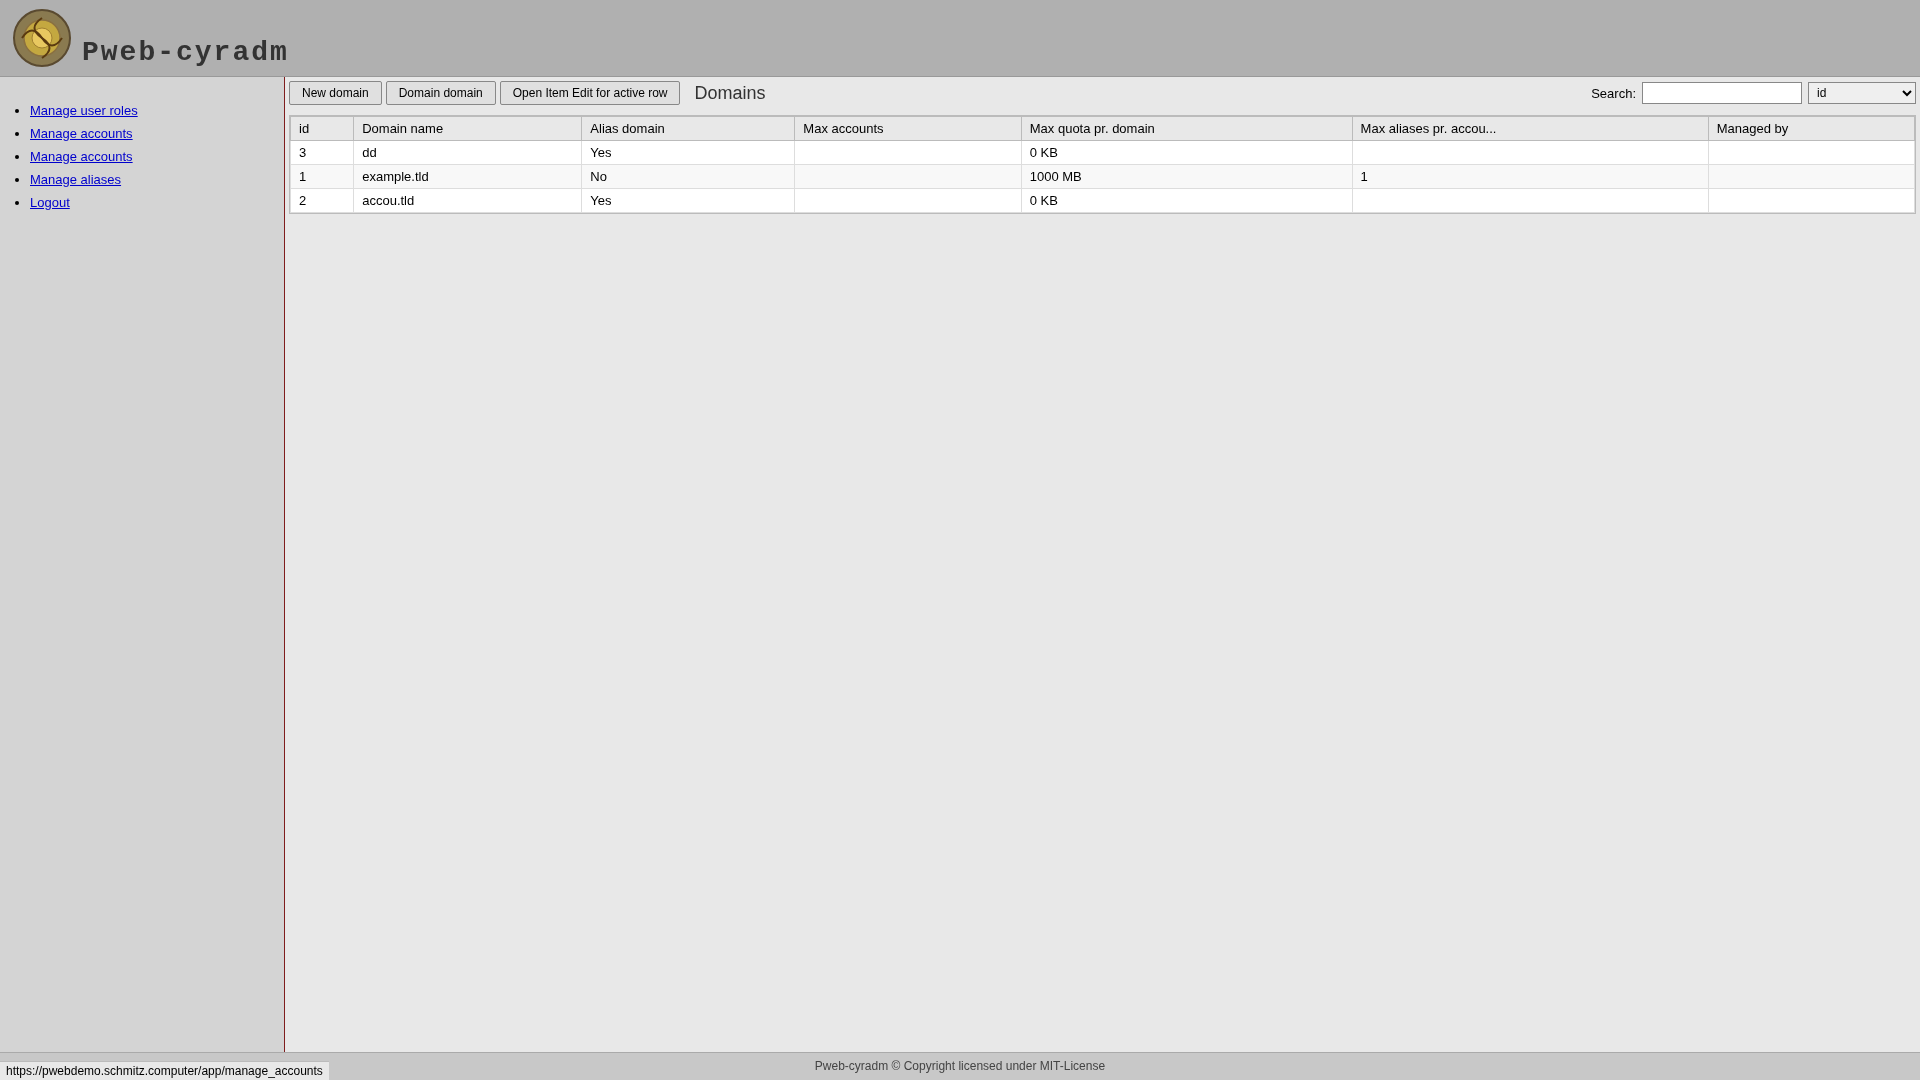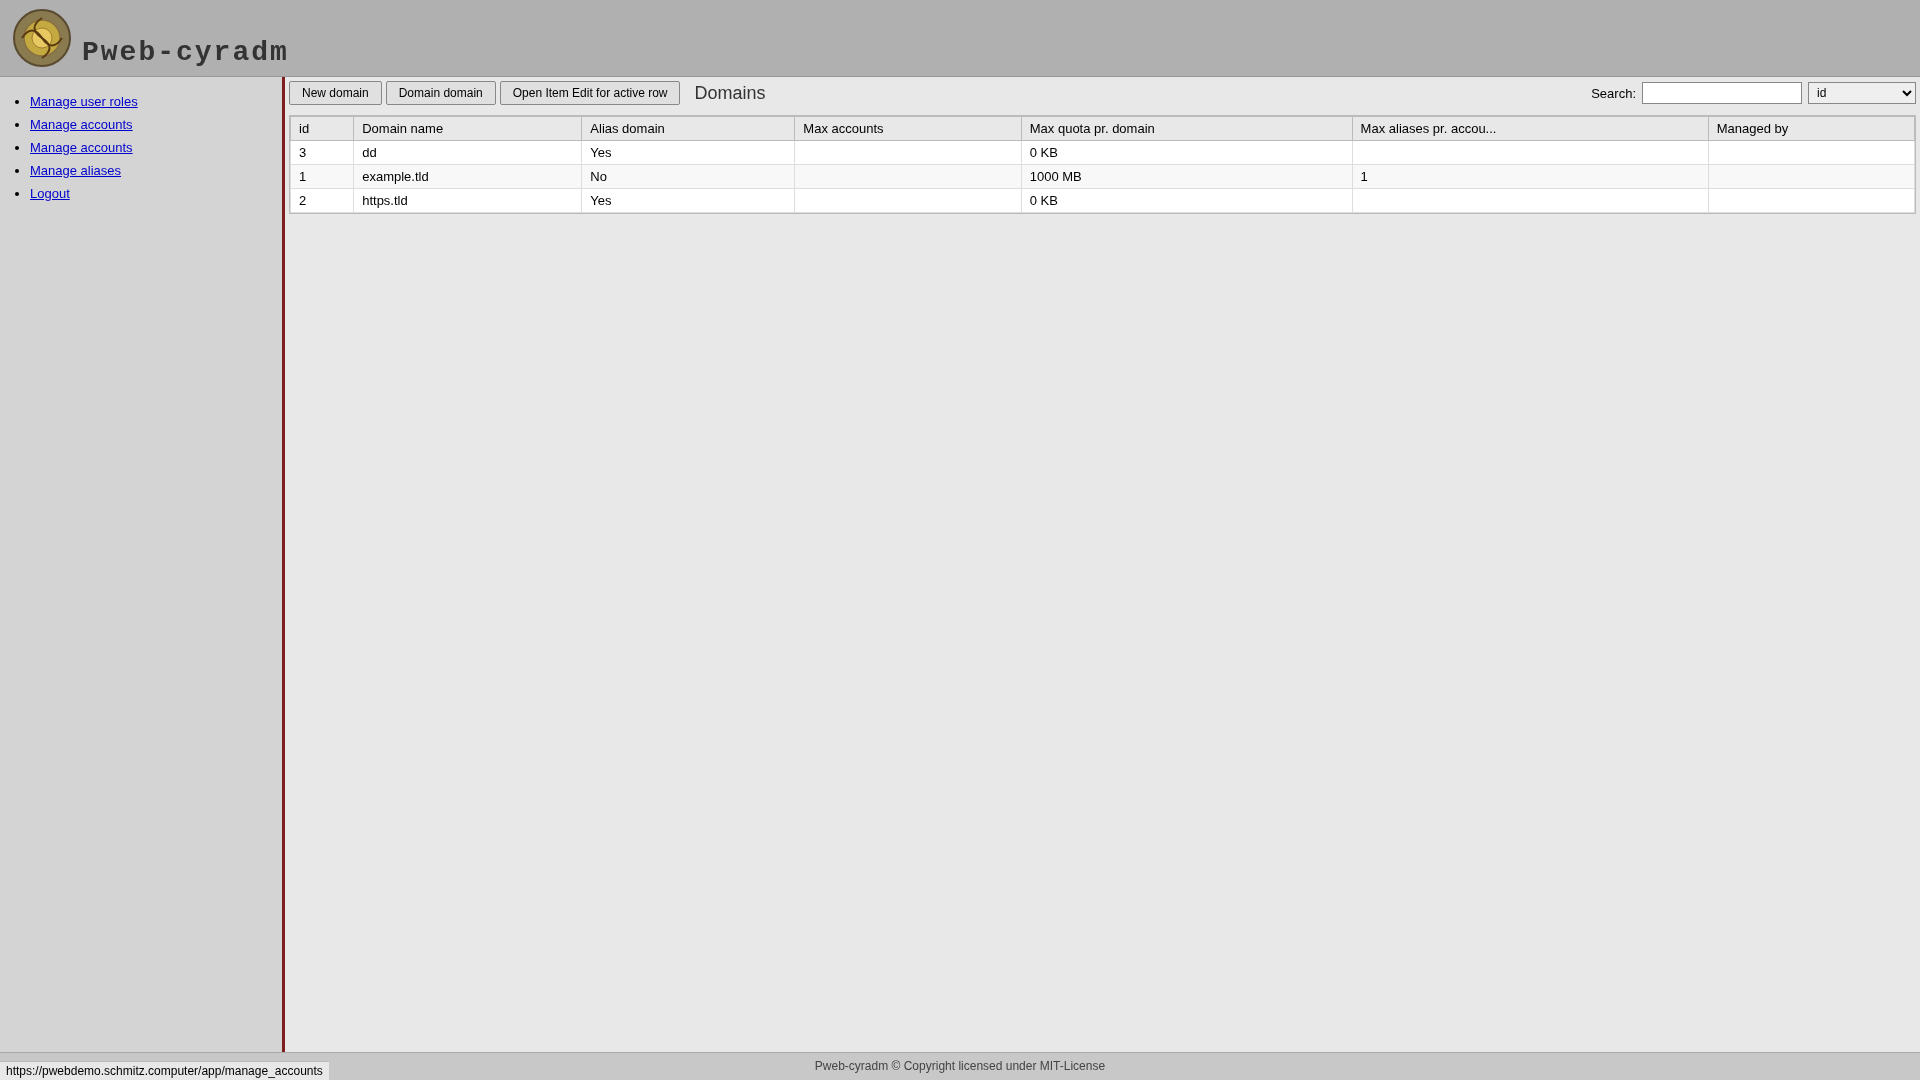--- a/index.html
+++ b/index.html
@@ -33,22 +33,22 @@
       color: #333;
       letter-spacing: 2px;
     }
     #layout {
       display: flex;
       min-height: calc(1080px - 75px - 30px);
     }
     #sidebar {
       width: 285px;
       background-color: #d4d4d4;
-      padding: 17px 10px;
-      border-right: 3px solid #7f1d1d;
+      padding: 26px 10px;
+      border-right: 1px solid #7f1d1d;
     }
     #sidebar ul {
       list-style: disc;
       padding-left: 20px;
     }
     #sidebar ul li {
       margin-bottom: 8px;
     }
     #sidebar ul li a {
       color: #0000cc;
@@ -238,21 +238,21 @@
               <td>1</td>
               <td>example.tld</td>
               <td>No</td>
               <td></td>
               <td>1000 MB</td>
               <td>1</td>
               <td></td>
             </tr>
             <tr>
               <td>2</td>
-              <td>https.tld</td>
+              <td>accou.tld</td>
               <td>Yes</td>
               <td></td>
               <td>0 KB</td>
               <td></td>
               <td></td>
             </tr>
           </tbody>
       </table>
     </div>
   </div>

